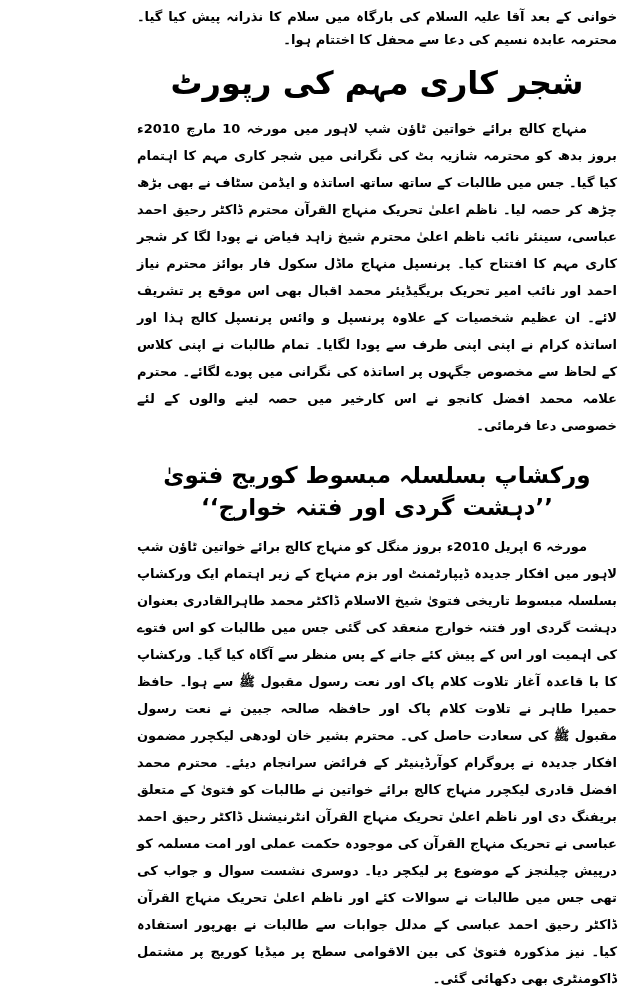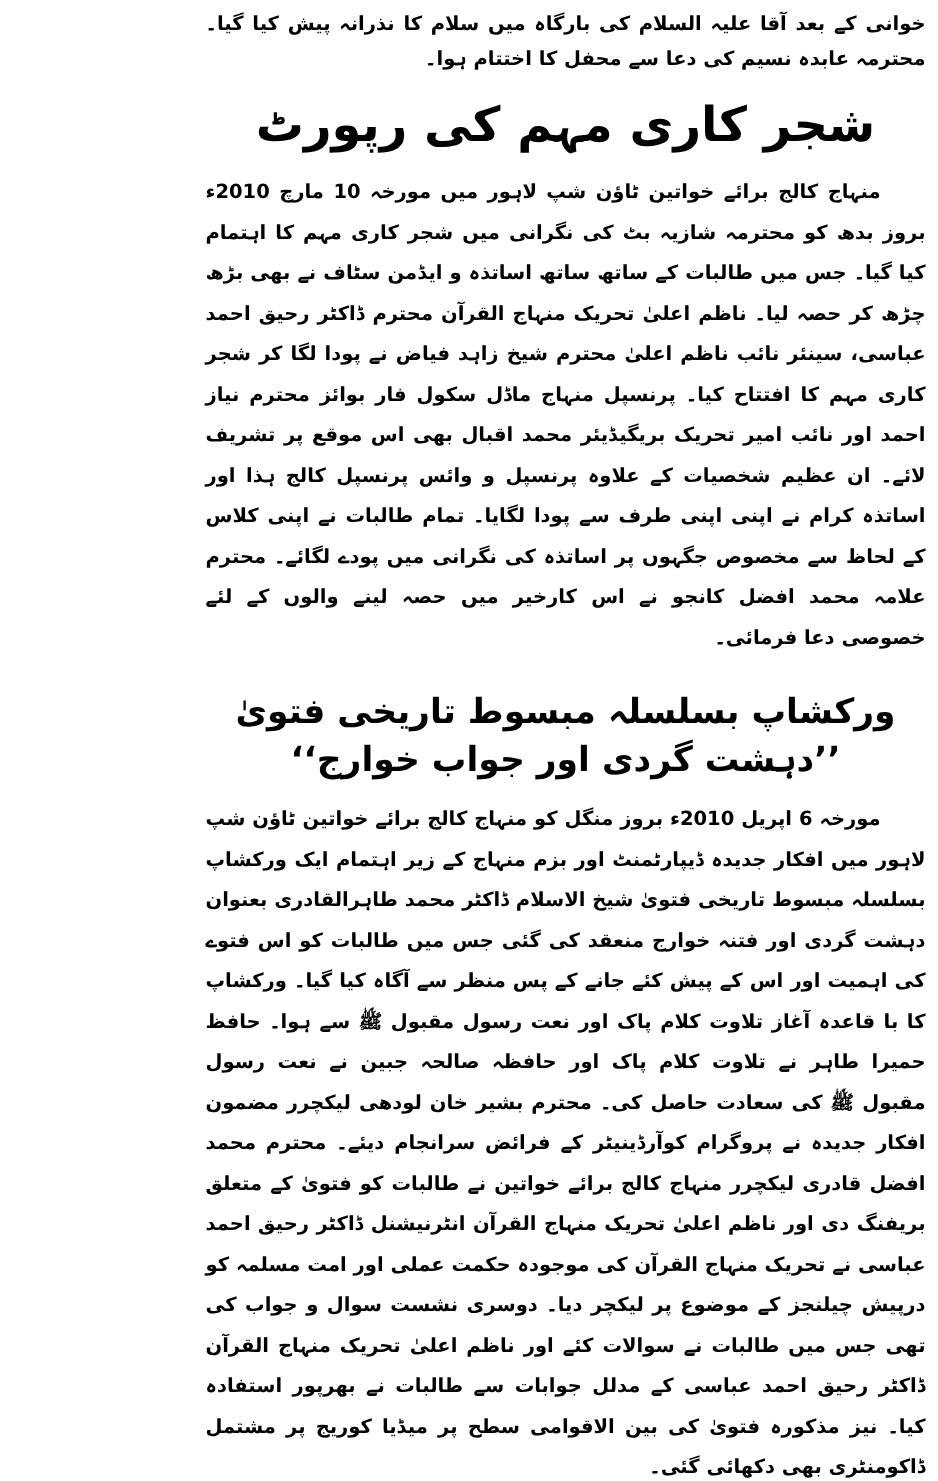--- a/index.html
+++ b/index.html
@@ -51,21 +51,21 @@
   <p class="lead-line">خوانی کے بعد آقا علیہ السلام کی بارگاہ میں سلام کا نذرانہ پیش کیا گیا۔ محترمہ عابدہ نسیم کی دعا سے محفل کا اختتام ہوا۔</p>
 
   <div>
     <h1 class="section-heading heading-xl">شجر کاری مہم کی رپورٹ</h1>
     <p class="body-para">منہاج کالج برائے خواتین ٹاؤن شپ لاہور میں مورخہ 10 مارچ 2010ء بروز بدھ کو محترمہ شازیہ بٹ کی نگرانی میں شجر کاری مہم کا اہتمام کیا گیا۔ جس میں طالبات کے ساتھ ساتھ اساتذہ و ایڈمن سٹاف نے بھی بڑھ چڑھ کر حصہ لیا۔ ناظم اعلیٰ تحریک منہاج القرآن محترم ڈاکٹر رحیق احمد عباسی، سینئر نائب ناظم اعلیٰ محترم شیخ زاہد فیاض نے پودا لگا کر شجر کاری مہم کا افتتاح کیا۔ پرنسپل منہاج ماڈل سکول فار بوائز محترم نیاز احمد اور نائب امیر تحریک بریگیڈیئر محمد اقبال بھی اس موقع پر تشریف لائے۔ ان عظیم شخصیات کے علاوہ پرنسپل و وائس پرنسپل کالج ہذا اور اساتذہ کرام نے اپنی اپنی طرف سے پودا لگایا۔ تمام طالبات نے اپنی کلاس کے لحاظ سے مخصوص جگہوں پر اساتذہ کی نگرانی میں پودے لگائے۔ محترم علامہ محمد افضل کانجو نے اس کارخیر میں حصہ لینے والوں کے لئے خصوصی دعا فرمائی۔</p>
   </div>
 
   <div class="divider-space"></div>
 
   <div>
-    <h1 class="section-heading heading-lg">ورکشاپ بسلسلہ مبسوط تاریخی فتویٰ ’’دہشت گردی اور جواب خوارج‘‘</h1>
+    <h1 class="section-heading heading-lg">ورکشاپ بسلسلہ مبسوط کوریج فتویٰ ’’دہشت گردی اور فتنہ خوارج‘‘</h1>
     <p class="body-para">مورخہ 6 اپریل 2010ء بروز منگل کو منہاج کالج برائے خواتین ٹاؤن شپ لاہور میں افکار جدیدہ ڈیپارٹمنٹ اور بزم منہاج کے زیر اہتمام ایک ورکشاپ بسلسلہ مبسوط تاریخی فتویٰ شیخ الاسلام ڈاکٹر محمد طاہرالقادری بعنوان دہشت گردی اور فتنہ خوارج منعقد کی گئی جس میں طالبات کو اس فتوے کی اہمیت اور اس کے پیش کئے جانے کے پس منظر سے آگاہ کیا گیا۔ ورکشاپ کا با قاعدہ آغاز تلاوت کلام پاک اور نعت رسول مقبول ﷺ سے ہوا۔ حافظ حمیرا طاہر نے تلاوت کلام پاک اور حافظہ صالحہ جبین نے نعت رسول مقبول ﷺ کی سعادت حاصل کی۔ محترم بشیر خان لودھی لیکچرر مضمون افکار جدیدہ نے پروگرام کوآرڈینیٹر کے فرائض سرانجام دیئے۔ محترم محمد افضل قادری لیکچرر منہاج کالج برائے خواتین نے طالبات کو فتویٰ کے متعلق بریفنگ دی اور ناظم اعلیٰ تحریک منہاج القرآن انٹرنیشنل ڈاکٹر رحیق احمد عباسی نے تحریک منہاج القرآن کی موجودہ حکمت عملی اور امت مسلمہ کو درپیش چیلنجز کے موضوع پر لیکچر دیا۔ دوسری نشست سوال و جواب کی تھی جس میں طالبات نے سوالات کئے اور ناظم اعلیٰ تحریک منہاج القرآن ڈاکٹر رحیق احمد عباسی کے مدلل جوابات سے طالبات نے بھرپور استفادہ کیا۔ نیز مذکورہ فتویٰ کی بین الاقوامی سطح پر میڈیا کوریج پر مشتمل ڈاکومنٹری بھی دکھائی گئی۔</p>
   </div>
 
   <div class="divider-space"></div>
 
   <div>
     <h1 class="section-heading heading-xl">ہیلتھ سیمینار</h1>
     <p class="body-para">انسانی زندگی میں صحت کی اہمیت اور اسکی حفاظت کے متعلق شعور و آگہی کے لئے منہاج کالج برائے خواتین میں مورخہ 6 اپریل 2010ء بروز منگل کو سٹوڈنٹس ویلفیئر سوسائٹی (بزم منہاج) کے زیر اہتمام ہیلتھ سیمینار کا انعقاد کیا گیا۔ جس کا با قاعدہ آغاز تلاوت کلام پاک سے ہوا۔ جس کی سعادت بی ایس اسلامک سٹڈیز کی طالبہ حافظہ ام فروہ نے حاصل کی اور حافظہ آمنہ مسعود نے نعت رسول مقبول ﷺ پیش کی۔</p>
   </div>
 

